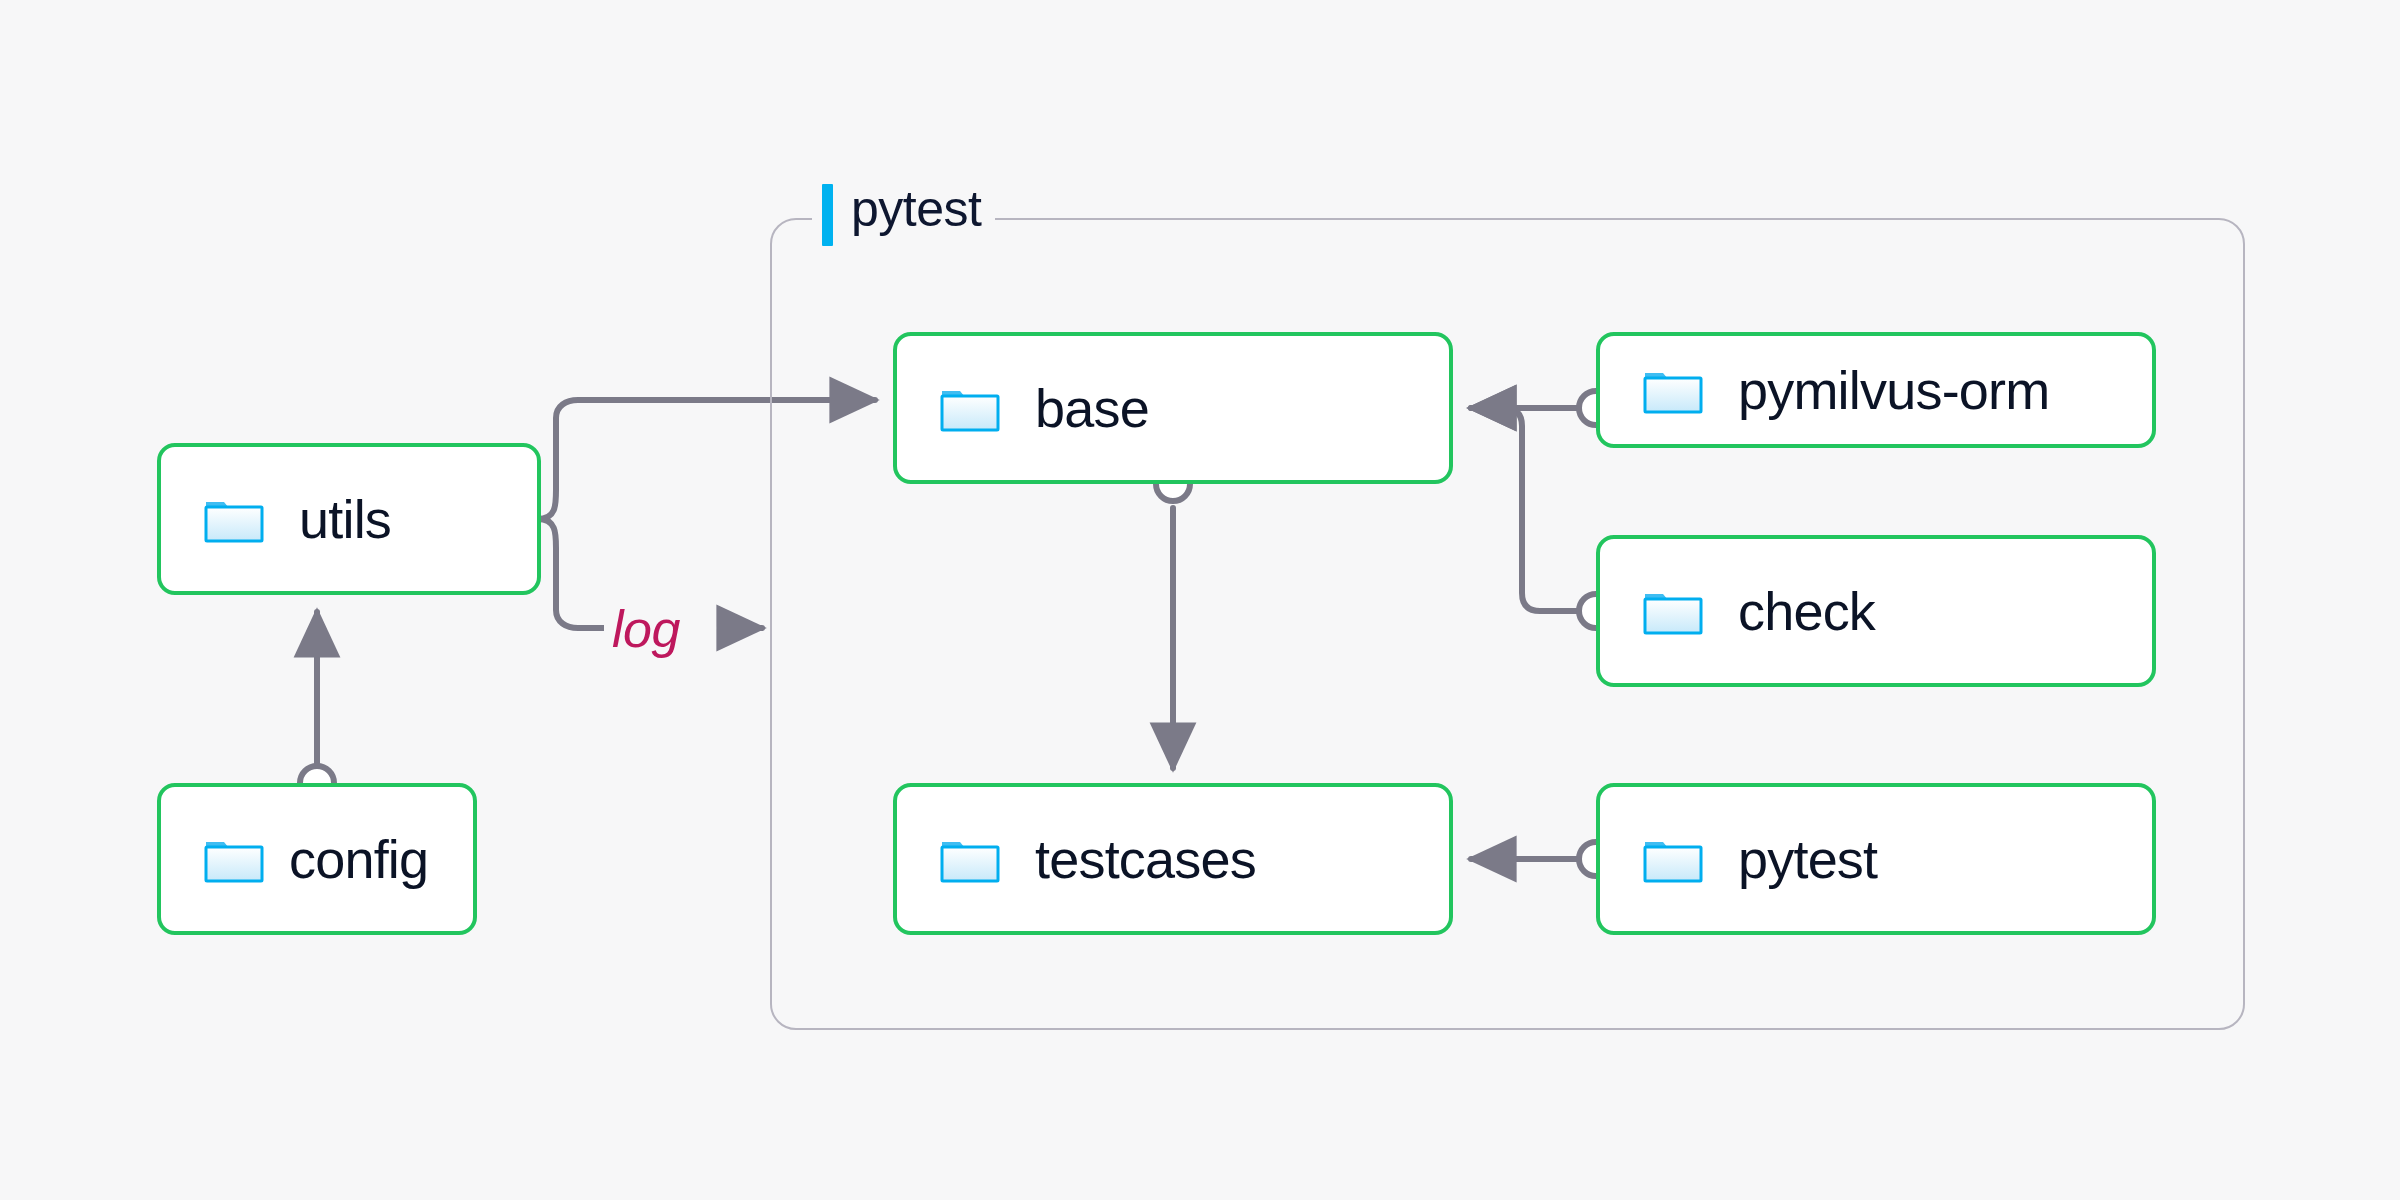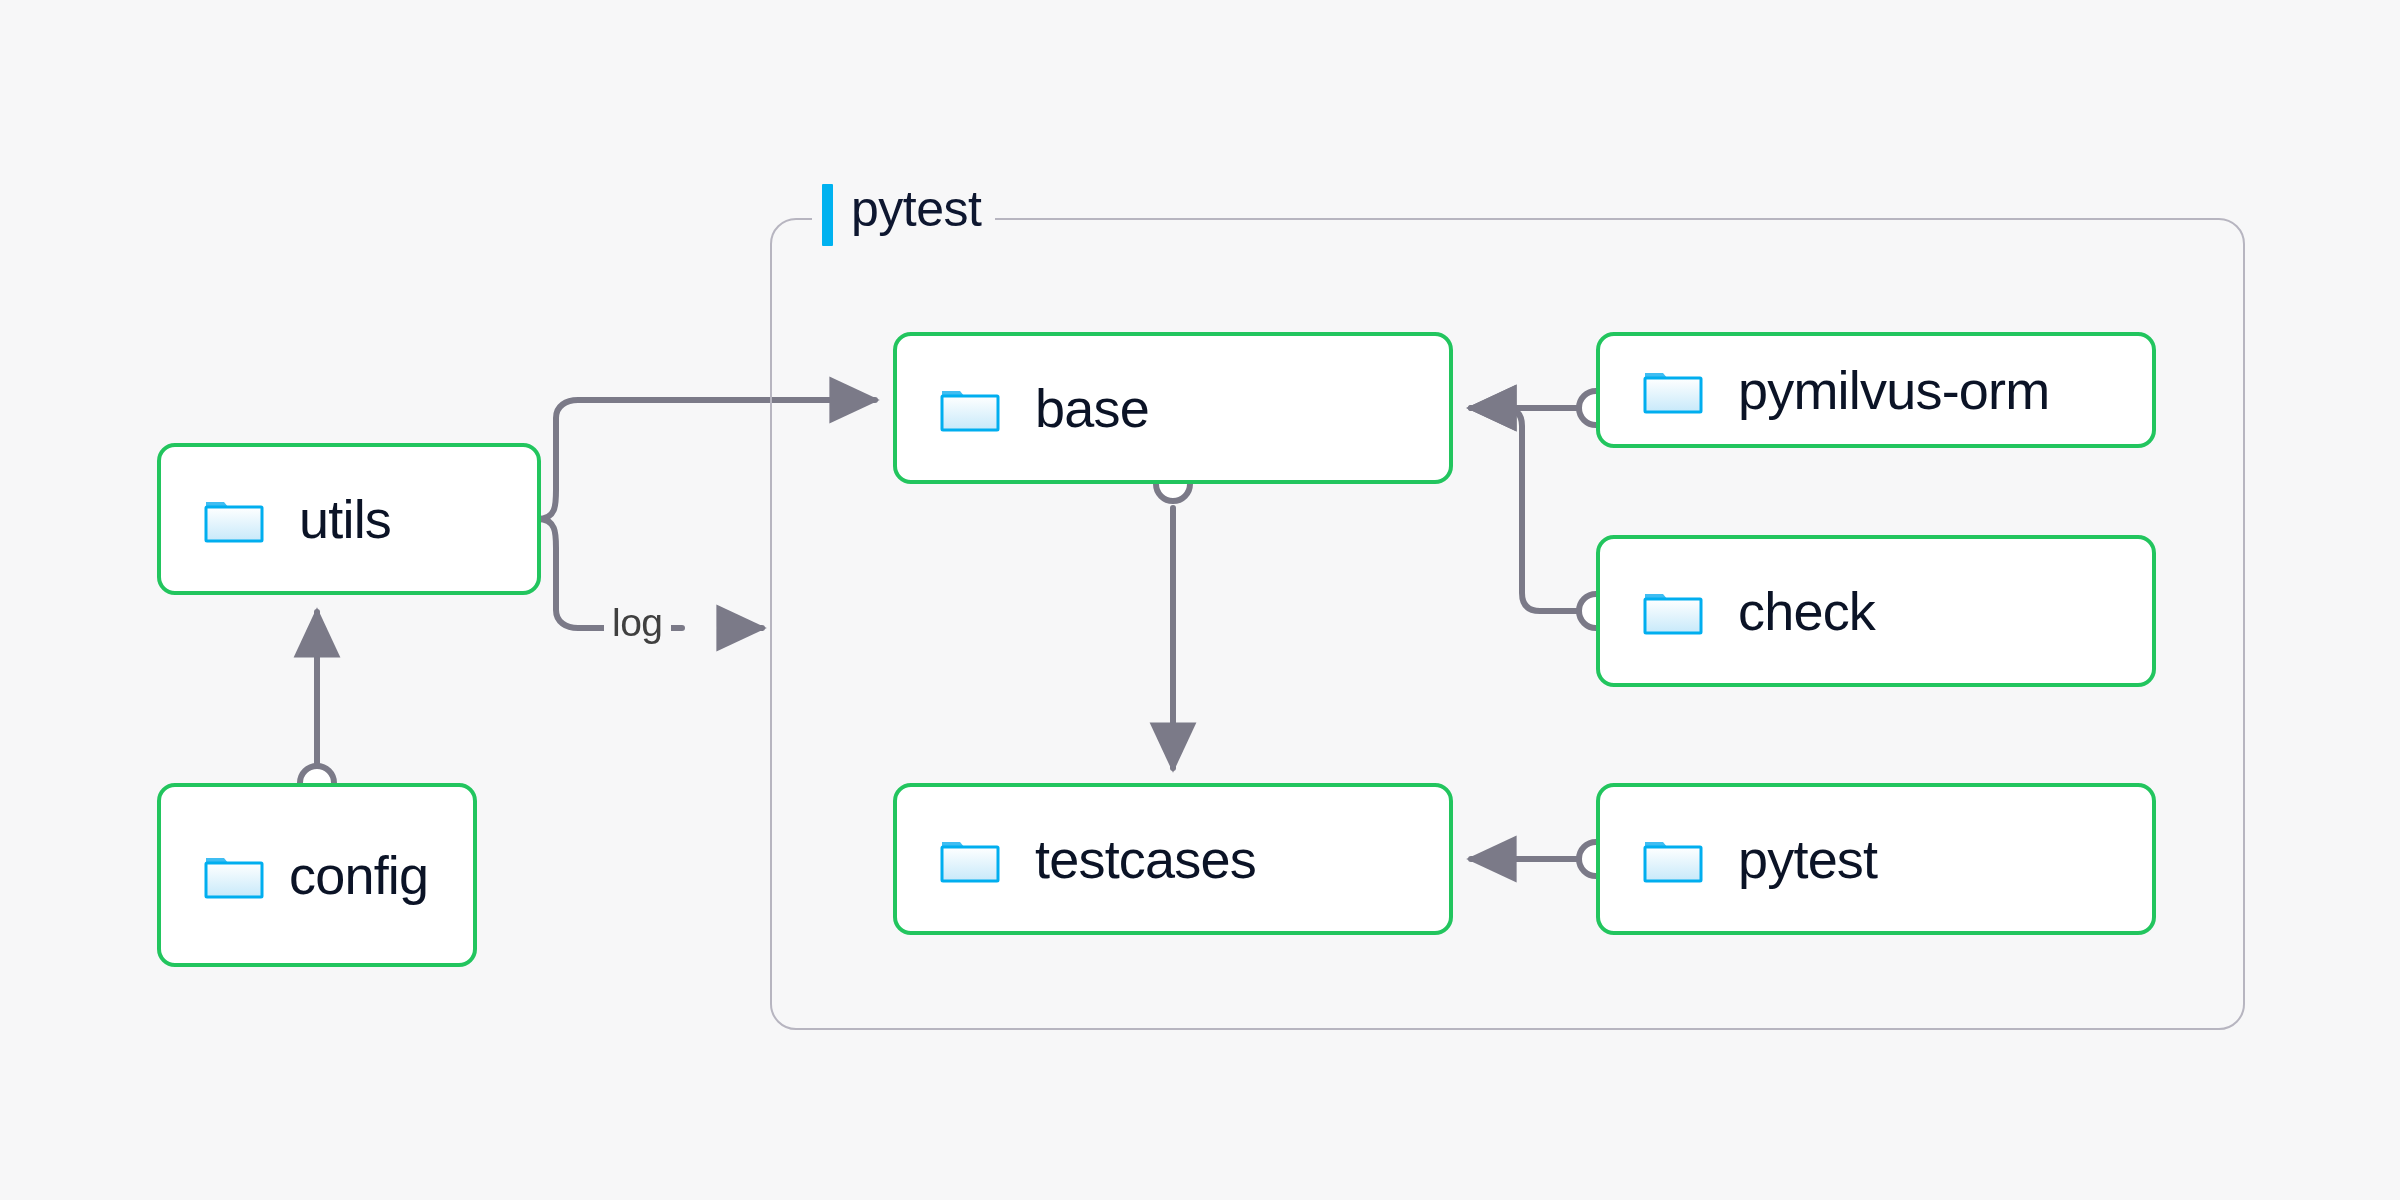--- a/index.html
+++ b/index.html
@@ -85,27 +85,28 @@
   .folder-icon {
     flex: 0 0 auto;
     width: 62px;
     height: 52px;
     display: block;
   }
 
   
   .edge-label {
     position: absolute;
-    font-size: 39px;
-    color: #404040;
+    font-size: 52px;
+    color: #be185d;
     letter-spacing: -0.5px;
     line-height: 1;
     background: #f7f7f8;
     padding: 0 8px;
     white-space: nowrap;
+    font-style: italic;
   }
 </style>
 </head>
 <body>
 
 <div id="canvas">
 
   <svg id="wires" viewBox="0 0 2400 1200" width="2400" height="1200">
     <defs>
       <marker id="arrowhead" markerWidth="9" markerHeight="9" refX="7.6" refY="4.5" orient="auto" markerUnits="strokeWidth">
@@ -156,21 +157,21 @@
           <stop offset="0%" stop-color="#ffffff"></stop>
           <stop offset="100%" stop-color="#c7e9fa"></stop>
         </linearGradient>
       </defs>
       <path d="M3,9 h18 l5,6 h33 v4 H3 Z" fill="#3fbdf2"></path>
       <rect x="3" y="14" width="56" height="34" rx="1" fill="url(#fg1)" stroke="#00aeef" stroke-width="3"></rect>
     </svg>
     <span class="node-label">utils</span>
   </div>
 
-  <div class="node" style="left:157px; top:783px; width:320px; height:184px;gap:24px;">
+  <div class="node" style="left:157px; top:783px; width:320px; height:152px;gap:24px;">
     <svg class="folder-icon" viewBox="0 0 62 52">
       <path d="M3,9 h18 l5,6 h33 v4 H3 Z" fill="#3fbdf2"></path>
       <rect x="3" y="14" width="56" height="34" rx="1" fill="url(#fg1)" stroke="#00aeef" stroke-width="3"></rect>
     </svg>
     <span class="node-label">config</span>
   </div>
 
   <div class="node" style="left:893px; top:332px; width:560px; height:152px;">
     <svg class="folder-icon" viewBox="0 0 62 52">
       <path d="M3,9 h18 l5,6 h33 v4 H3 Z" fill="#3fbdf2"></path>

